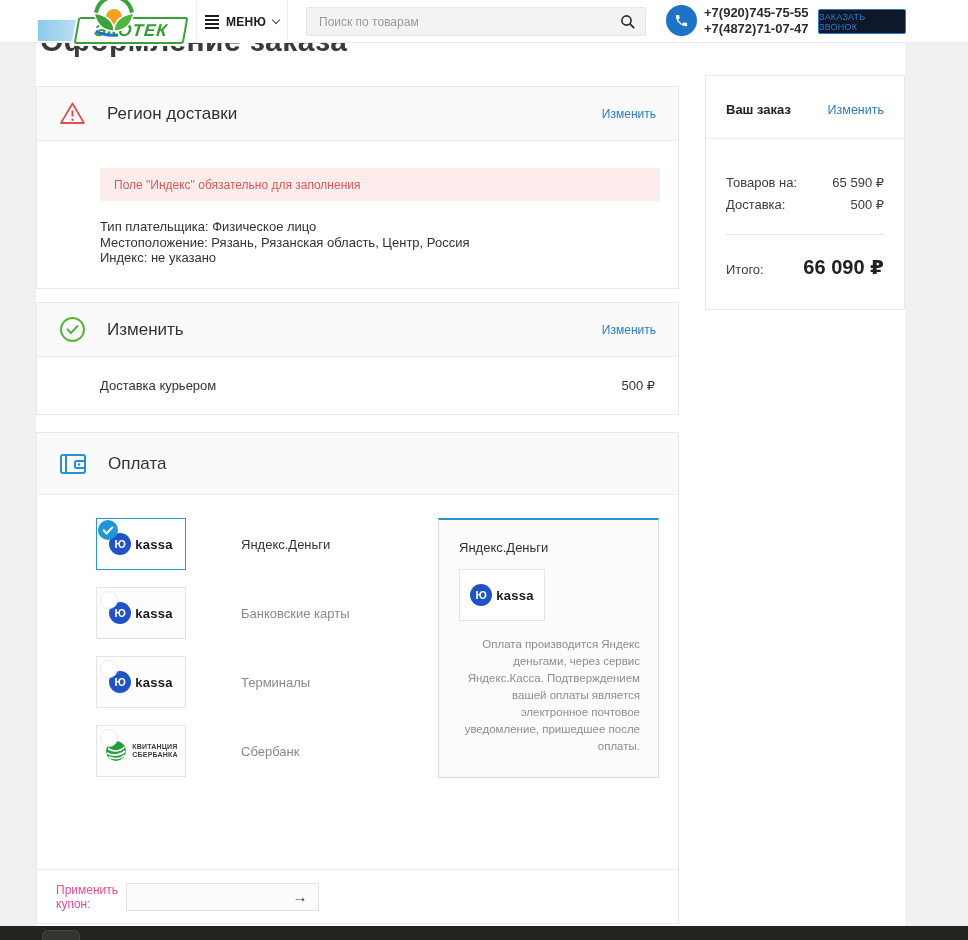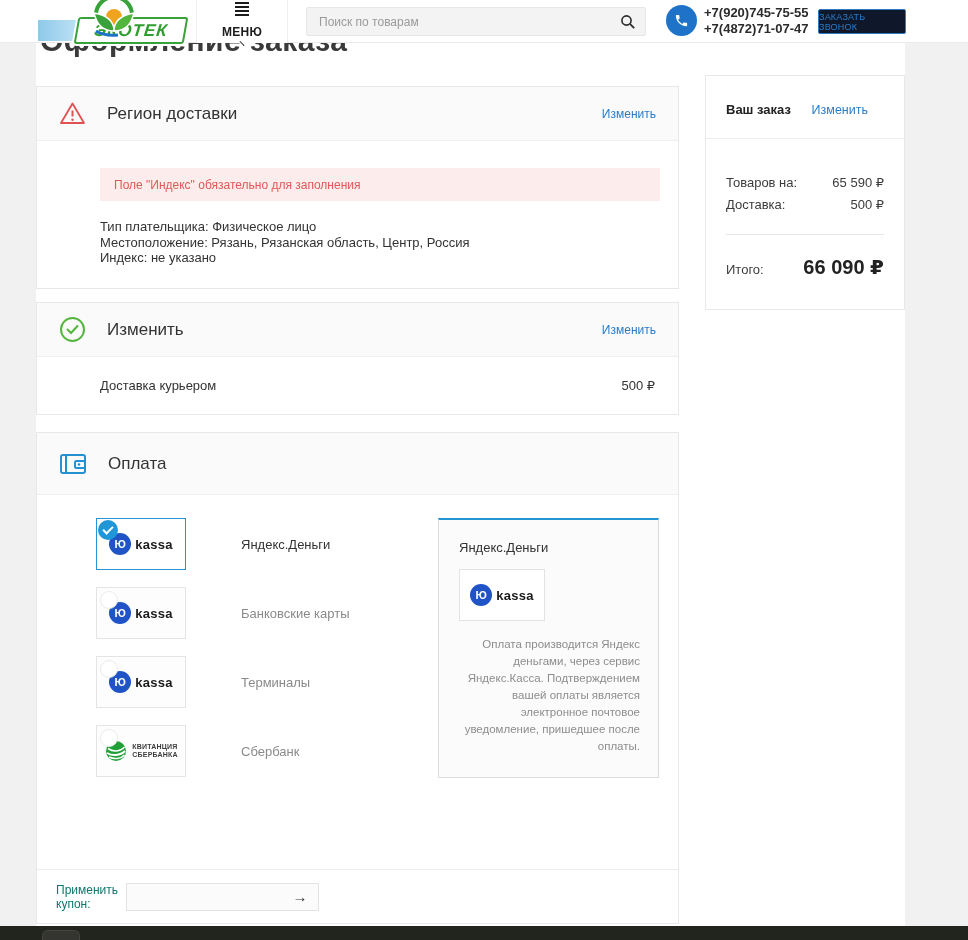--- a/index.html
+++ b/index.html
@@ -19,21 +19,21 @@
                   background:linear-gradient(to right,#8ec9ea,#eef8fe); }
   .logo .plate { position:absolute; left:40px; top:17px; width:110px; height:27px;
                  background:#fff; border:2px solid #39a13a; transform:skewX(-10deg);
                  border-radius:3px; box-shadow:0 0 0 2px #fff; display:flex; align-items:center; justify-content:center; }
   .logo .plate span { font-size:17px; font-weight:900; font-style:italic; color:#2f9e2f;
                       letter-spacing:1px; transform:skewX(4deg); }
   .logo svg.emblem { position:absolute; left:52px; top:-3px; }
   
   .menu-btn { position:absolute; left:196px; top:0; width:92px; height:43px; background:#fff;
               border-left:1px solid #efefef; border-right:1px solid #efefef;
-              display:flex; align-items:center; justify-content:center; gap:7px; cursor:pointer;flex-direction:column; }
+              display:flex; align-items:center; justify-content:center; gap:7px; cursor:pointer; }
   .hamburger { display:inline-block; width:14px; }
   .hamburger i { display:block; height:2px; background:#1c1c1c; margin:2px 0; }
   .menu-btn b { font-size:12px; font-weight:bold; color:#1c1c1c; letter-spacing:.3px; }
   .chev { width:6px; height:6px; border-right:1.5px solid #444; border-bottom:1.5px solid #444;
           transform:rotate(45deg); margin-top:-3px; }
   
   .search { position:absolute; left:306px; top:7px; width:340px; height:29px; background:#f3f3f3;
             border:1px solid #e6e6e6; border-radius:2px; }
   .search input { position:absolute; left:12px; top:0; width:290px; height:27px; border:none;
                   background:transparent; outline:none; font-size:12px; color:#333;
@@ -92,34 +92,34 @@
   
   .detail { position:absolute; left:401px; top:23px; width:221px; background:#fbfbfb;
             border:1px solid #dcdcdc; border-top:2px solid #2496d4; padding:20px 18px 22px 20px; }
   .detail .d-title { font-size:13px; color:#333; margin-bottom:14px; }
   .detail .d-logo { width:86px; height:52px; background:#fff; border:1px solid #e3e3e3;
                     display:flex; align-items:center; justify-content:center; margin-bottom:15px; }
   .detail .d-desc { font-size:11.5px; color:#8d8d8d; line-height:17px;text-align:right; }
   
   .coupon-row { border-top:1px solid #ececec; height:54px; display:flex; align-items:center;
                 padding-left:19px; }
-  .coupon-lbl { font-size:12px; color:#0f766e; line-height:14px; width:64px; }
+  .coupon-lbl { font-size:12px; color:#ec4899; line-height:14px; width:64px; }
   .coupon-box { position:relative; margin-left:6px; width:193px; height:28px; background:#fbfbfb;
                 border:1px solid #e3e3e3; }
   .coupon-box input { position:absolute; left:8px; top:0; width:150px; height:26px; border:none;
                       background:transparent; outline:none; font-size:12px;
                       font-family:"Liberation Sans","DejaVu Sans",sans-serif; }
   .coupon-box button { position:absolute; right:4px; top:0; height:26px; width:28px; border:none;
                        background:transparent; font-size:15px; color:#333; cursor:pointer; }
 
   
   .summary { position:absolute; left:705px; top:75px; width:200px; background:#fff;
              border:1px solid #e8e8e8; }
   .sum-head { display:flex; align-items:center; justify-content:space-between;
-              padding:26px 36px 21px 20px; border-bottom:1px solid #eee; }
+              padding:26px 20px 21px 20px; border-bottom:1px solid #eee; }
   .sum-head .t { font-size:13px; font-weight:bold; color:#222; }
   .sum-head a { font-size:12.5px; color:#2a7cc7; text-decoration:none; cursor:pointer; }
   .sum-body { padding:36px 20px 30px 20px; }
   .sum-row { display:flex; justify-content:space-between; font-size:13px; color:#3c3c3c;
              margin-bottom:7px;text-align:right; }
   .sum-hr { border:none; border-top:1px solid #e6e6e6; margin:22px 0 20px 0; }
   .total-row { display:flex; justify-content:space-between; align-items:baseline; }
   .total-row .l { font-size:13px; color:#3c3c3c; }
   .total-row .v { font-size:20px; font-weight:bold; color:#222; }
 

